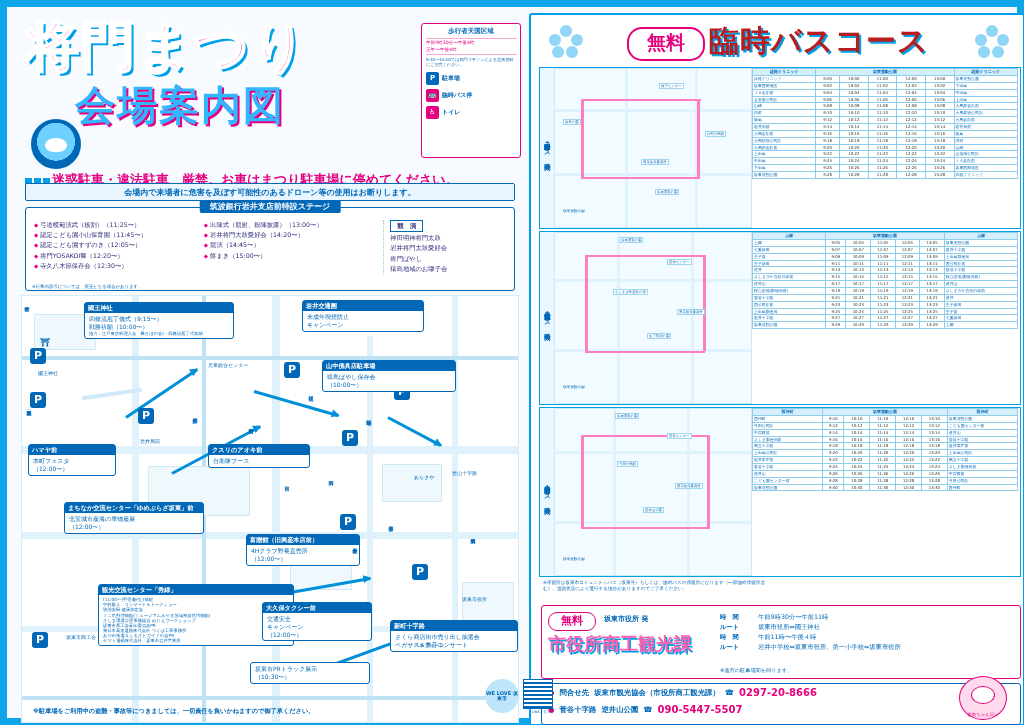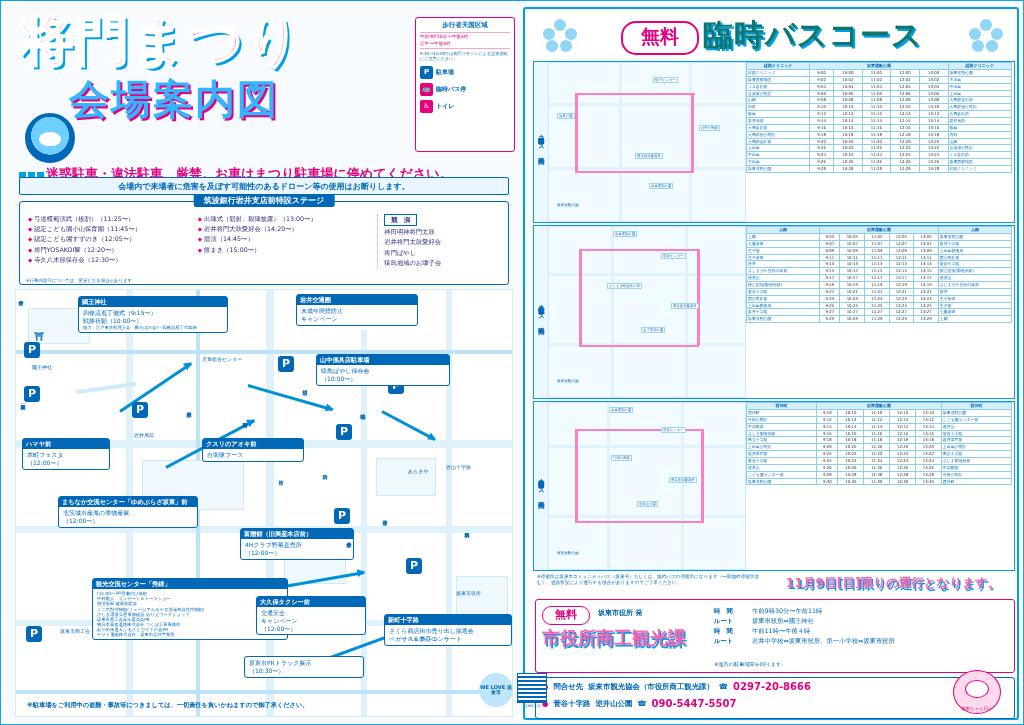--- a/index.html
+++ b/index.html
@@ -7,21 +7,21 @@
     width:1024px;height:725px;
     background:#ffffff;
     font-family:"DejaVu Sans","Liberation Sans",sans-serif;
     color:#2b2b7a;
     overflow:hidden;
     position:relative;
   }
   #page{
     position:absolute;inset:0;
     background:#f7fbff;
-    border:1px solid #0ea5e9;
+    border:7px solid #0ea5e9;
     box-sizing:border-box;
   }
   
   .abs{position:absolute;box-sizing:border-box;}
   .xtiny{font-size:4.3px;line-height:1.2;}
 
   
   #leftpanel{left:6px;top:6px;width:512px;height:713px;}
   
   #title-wrap{left:12px;top:6px;width:420px;height:150px;}
@@ -136,21 +136,21 @@
     border:2px solid #00a0e9;border-radius:3px;background:#ffffff;box-sizing:border-box;
   }
   #bus-title-row{position:absolute;left:0;top:6px;width:496px;height:44px;}
   #freebadge{
     position:absolute;left:96px;top:6px;width:74px;height:30px;border-radius:15px;
     background:#ffffff;border:2.5px solid #e4007f;color:#e4007f;
     font-size:19px;font-weight:bold;text-align:center;line-height:27px;
   }
   #bustitle{
     position:absolute;left:178px;top:0px;font-size:30px;font-weight:bold;
-    color:#0f766e;text-shadow:2px 2px 0 #00a0e9,-1px -1px 0 #fff;
+    color:#b91c1c;text-shadow:2px 2px 0 #00a0e9,-1px -1px 0 #fff;
     letter-spacing:1px;
   }
   .flower{position:absolute;width:34px;height:34px;}
   .flower i{position:absolute;width:12px;height:12px;border-radius:50%;background:#8fd6f7;}
   
   .coursewrap{position:absolute;border:1px solid #00a0e9;}
   .vlabel{
     position:absolute;left:0;top:0;width:14px;height:100%;
     writing-mode:vertical-rl;font-size:6.2px;font-weight:bold;color:#0068b7;
     display:flex;align-items:center;justify-content:center;text-align:center;
@@ -892,21 +892,20 @@
                 <td class="tm">12:30</td>
                 <td class="tm">13:30</td>
                 <td class="nm">西仲町</td>
               </tr>
             </tbody>
         </table>
       </div>
     </div>
 
     <div id="busnote">※停留所は坂東市コミュニティバス（坂東号）もしくは、臨時バスの停留所になります（一部臨時停留所含む）。道路状況により運行する場合がありますのでご了承ください。</div>
-    <div id="busdate">11月9日[日]限りの運行となります。</div>
 
     <div id="shuttlebox">
       <div id="shfree">無料</div>
       <div id="shdesc">坂東市役所 発</div>
       <div id="shtitle">市役所商工観光課</div>
       <div id="shinfo">
         <div class="r">
             <div class="k">時　間</div>
             <div>午前9時30分〜午前11時</div>
           </div>

